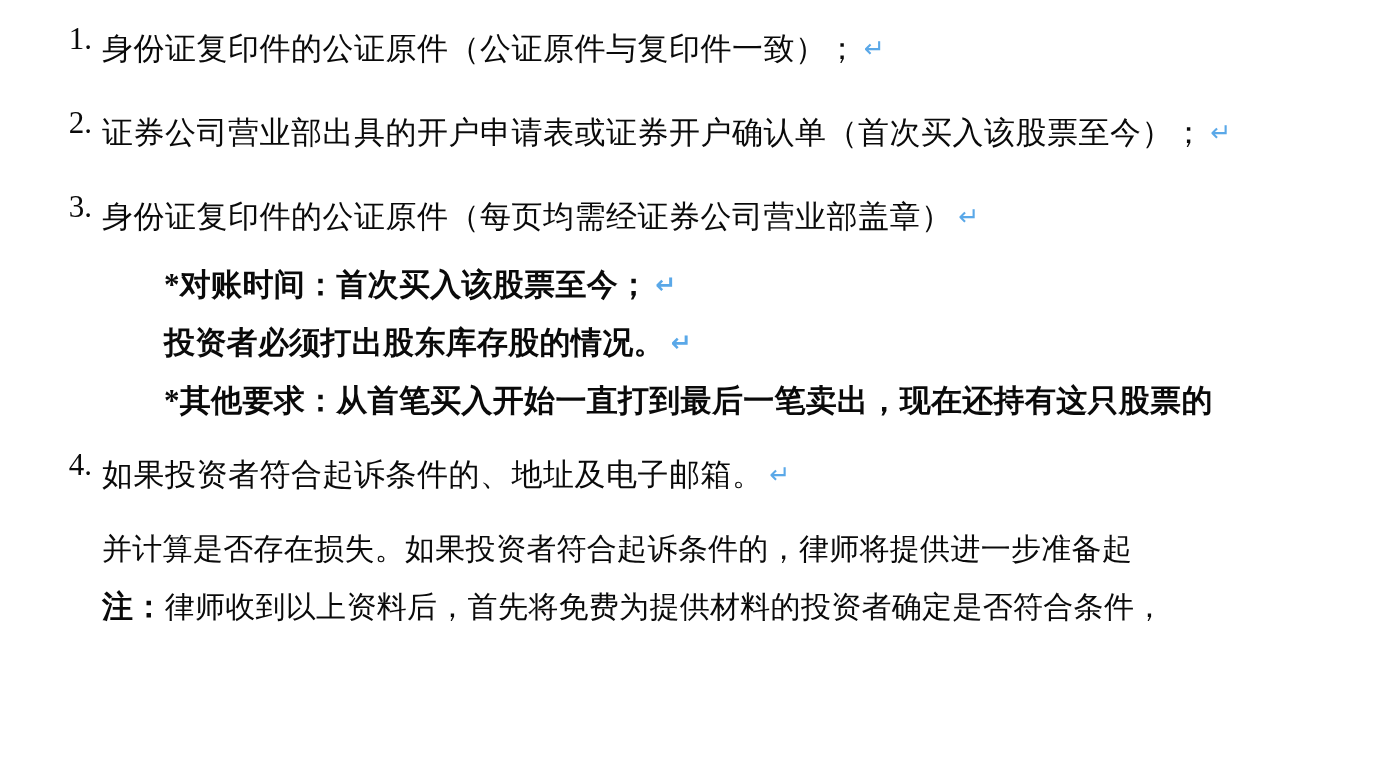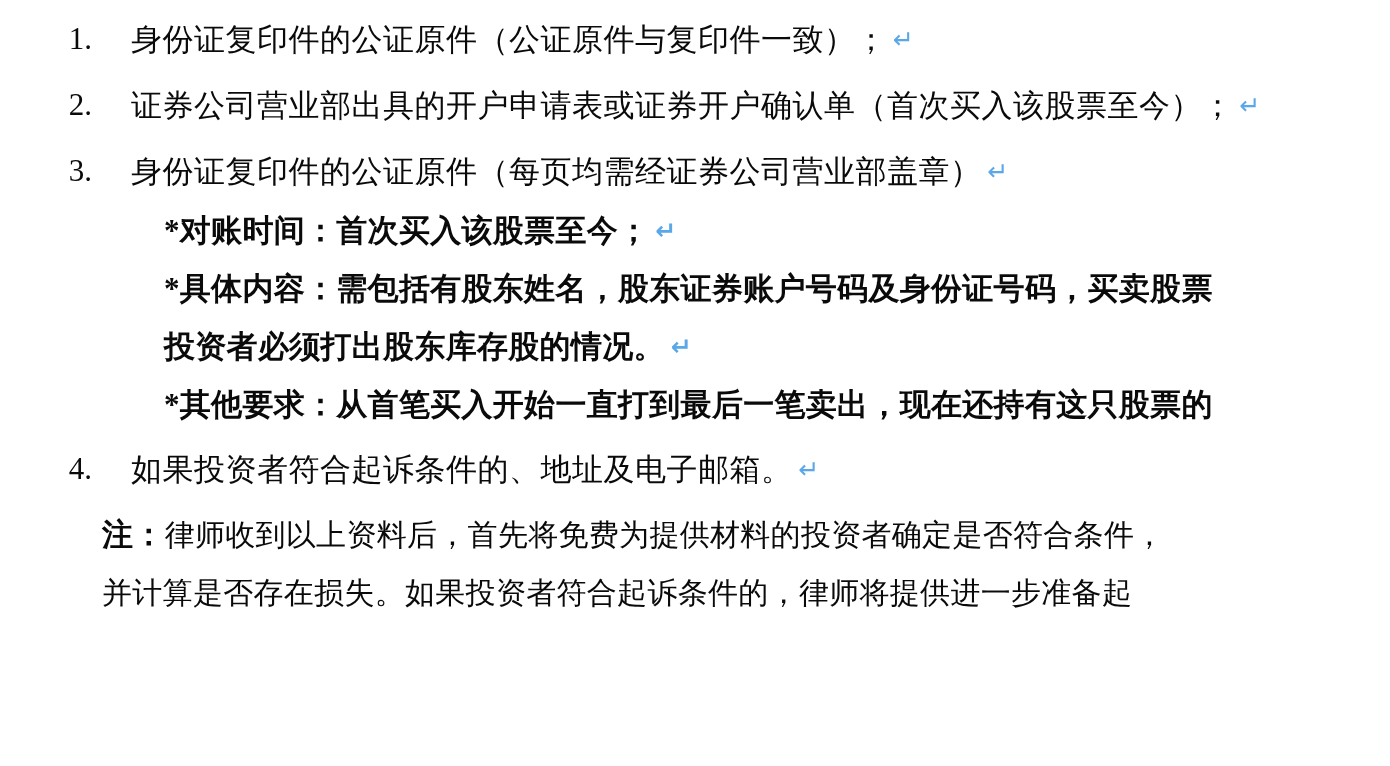--- a/index.html
+++ b/index.html
@@ -37,25 +37,24 @@
     top: 0;
     width: 40px;
     text-align: right;
     font-family: "Liberation Serif", "DejaVu Serif", serif;
     font-size: 31px;
     line-height: 58px;
     color: #0a0a0a;
   }
   .line {
     font-size: 31px;
-    line-height: 60px;
+    line-height: 78px;
     letter-spacing: 0.5px;
     color: #0a0a0a;
     white-space: nowrap;
-    margin-left: 29px;
   }
   .sub-block {
     padding-left: 62px;
   }
   .sub-line {
     font-size: 31px;
     line-height: 58px;
     letter-spacing: 0.3px;
     color: #0a0a0a;
     font-weight: bold;
@@ -109,23 +108,20 @@
         <span>身份证复印件的公证原件（每页均需经证券公司营业部盖章）</span><span class="pilcrow">↵</span>
       </div>
 
       <div class="sub-block">
         <div class="sub-line">
           <span>*对账时间：首次买入该股票至今；</span><span class="pilcrow">↵</span>
         </div>
       </div>
 
       <div class="sub-block">
-        <div class="sub-line">
-          <span>*具体内容：需包括有股东姓名，股东证券账户号码及身份证号码，买卖股票</span>
-        </div>
       </div>
 
       <div class="sub-block">
         <div class="sub-line">
           <span>投资者必须打出股东库存股的情况。</span><span class="pilcrow">↵</span>
         </div>
         <div class="sub-line">
           <span>*其他要求：从首笔买入开始一直打到最后一笔卖出，现在还持有这只股票的</span>
         </div>
       </div>
@@ -135,20 +131,20 @@
       <span class="num">4.</span>
       <div class="line">
         <span>如果投资者符合起诉条件的、地址及电子邮箱。</span><span class="pilcrow">↵</span>
       </div>
     </li>
 
   </ol>
 
   <div class="note-block">
     <div class="note-line">
-      <span class="note-label">注</span><span class="note-label">：</span><span>律师收到以上资料后，首先将免费为提供材料的投资者确定是否符合条件，</span>
+      <span>并计算是否存在损失。如果投资者符合起诉条件的，律师将提供进一步准备起</span>
     </div>
     <div class="note-line">
-      <span>并计算是否存在损失。如果投资者符合起诉条件的，律师将提供进一步准备起</span>
+      <span class="note-label">注</span><span class="note-label">：</span><span>律师收到以上资料后，首先将免费为提供材料的投资者确定是否符合条件，</span>
     </div>
   </div>
 
 </div>
 
 </body></html>

